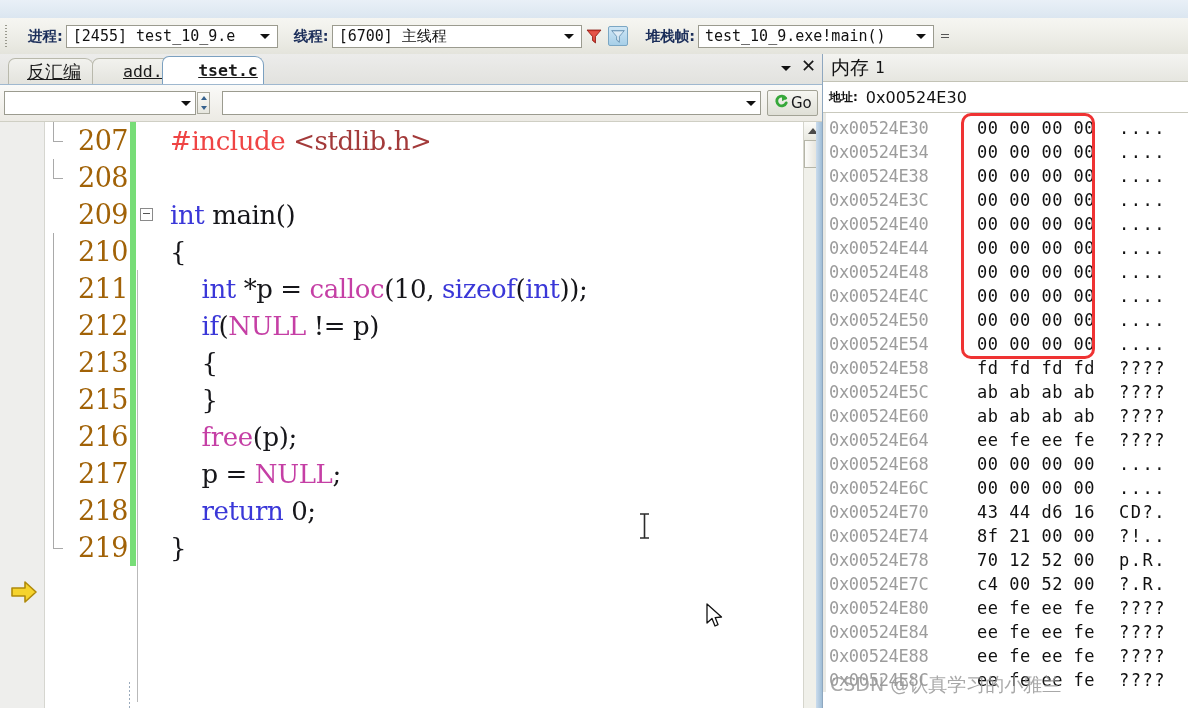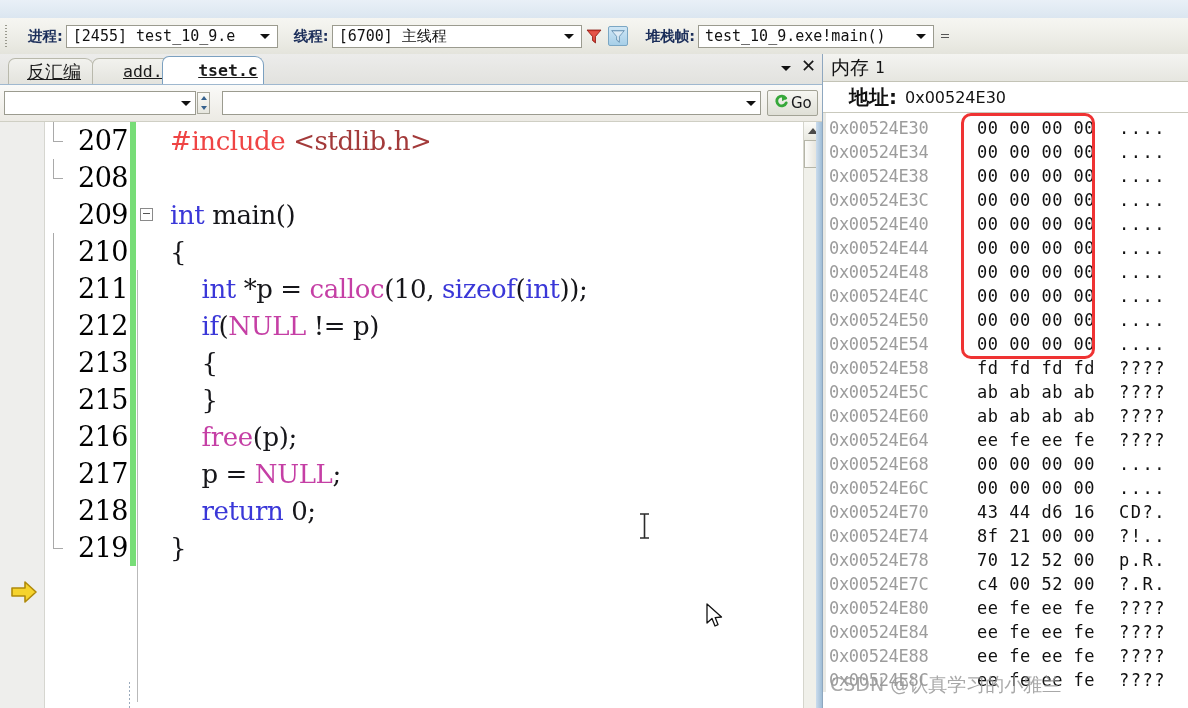--- a/index.html
+++ b/index.html
@@ -211,21 +211,21 @@
     font-family: "DejaVu Sans Mono", monospace;
   }
   .cl {
     position: relative;
     height: 37px;
     display: flex; align-items: center;
     white-space: pre;
   }
   .ln {
     width: 84px; text-align: right;
-    color: #000000; font-size: 27px;
+    color: #a16207; font-size: 27px;
     font-family: "DejaVu Serif", serif;
     padding-right: 2px;
     letter-spacing: -0.5px;
   }
   .changebar {
     width: 6px; align-self: stretch;
     background: #77dd77;
     margin-right: 0px;
   }
   .fold {
@@ -337,23 +337,22 @@
     font-size: 16px; color: #141414; margin-left: 6px;
     font-family: "DejaVu Sans Mono", monospace;
   }
   .mem-addrbar {
     height: 30px;
     background: #ffffff;
     border-bottom: 1px solid #c9c9bd;
     display: flex; align-items: center; padding-left: 6px;
   }
   .mem-addrbar .lab {
-    font-size: 20px; color: #111; font-weight: 600;
-    font-family: "DejaVu Sans", sans-serif;
-    margin-left: 20px;
+    font-size: 12px; color: #111; font-weight: 600;
+    font-family: "DejaVu Sans", sans-serif;
   }
   .mem-addrbar .fieldval {
     font-size: 16px; color: #111; margin-left: 8px;
     font-family: "DejaVu Sans", sans-serif;
   }
   .mem-rows {
     position: relative;
     padding-top: 3px;
     font-family: "DejaVu Sans Mono", monospace;
   }

